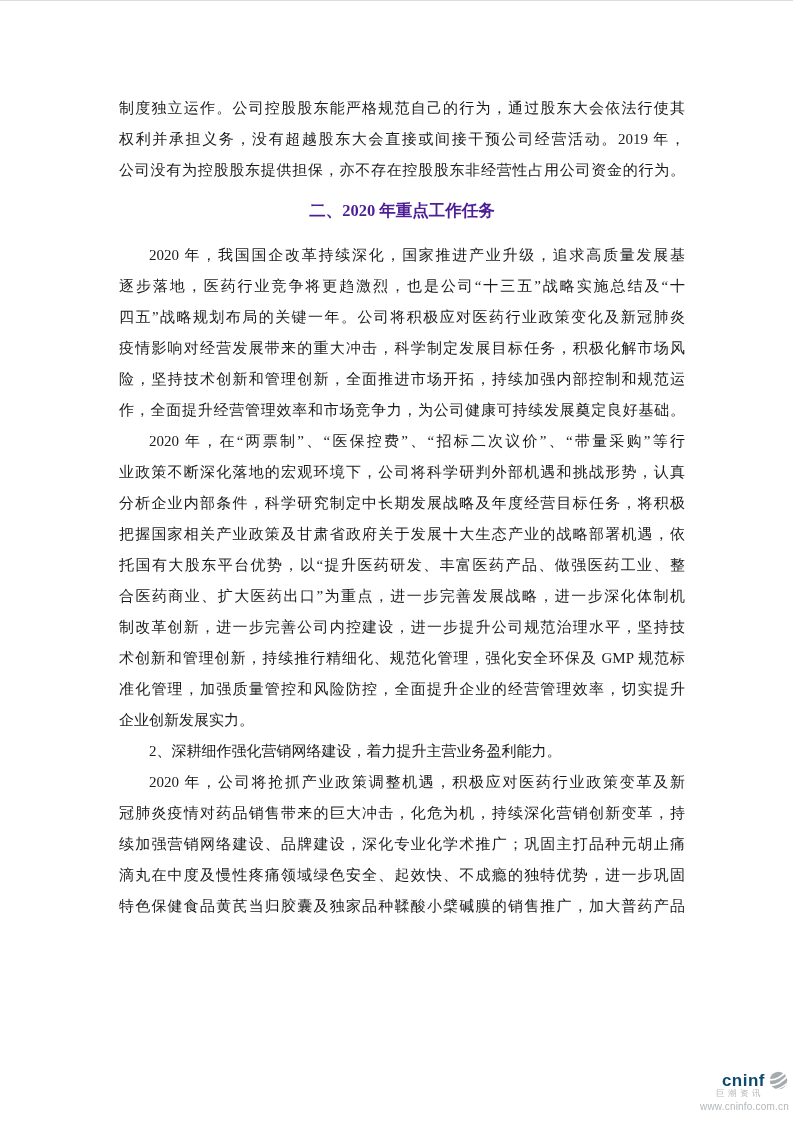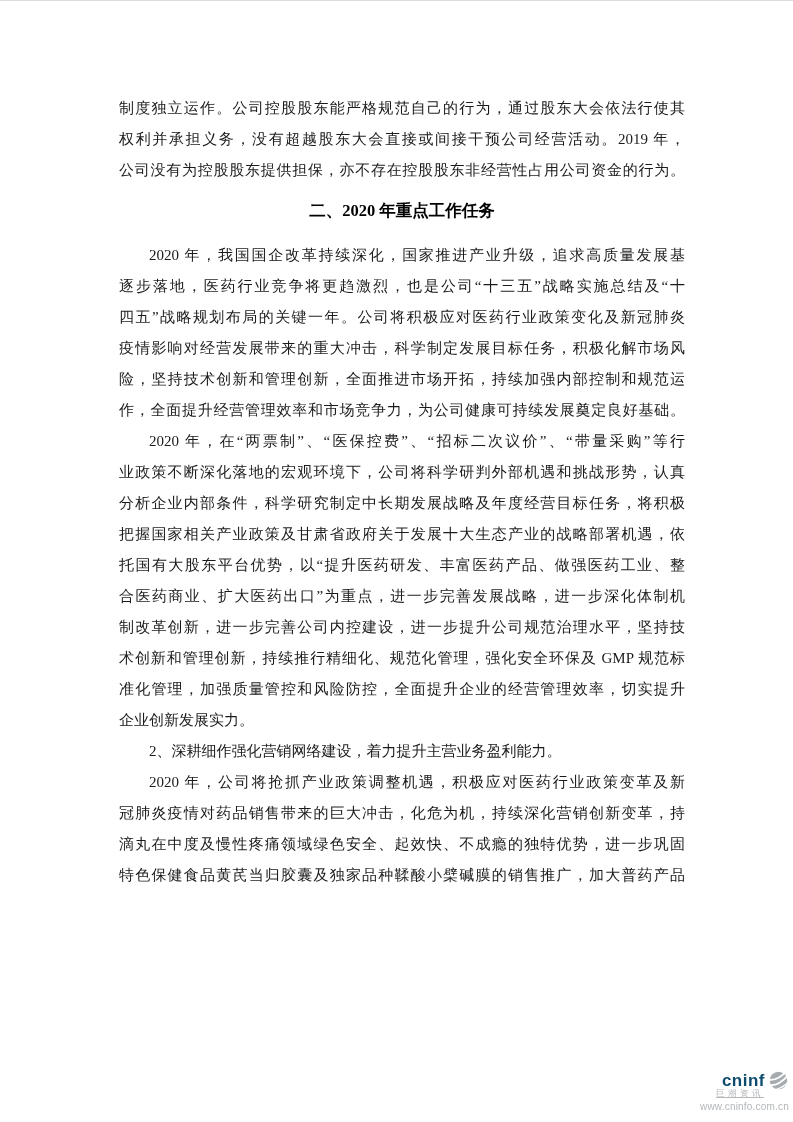--- a/index.html
+++ b/index.html
@@ -24,21 +24,21 @@
   .doc-line {
     text-align: justify;
     text-align-last: justify;
     height: 31px;
     white-space: nowrap;
   }
   .doc-line.no-fill { text-align-last: left; }
   .doc-line.indent { text-indent: 30px; }
   .doc-heading {
     font-weight: bold;
-    color: #000000;
+    color: #4c1d95;
     text-align: center;
     font-size: 16.5px;
     line-height: 31px;
     margin-top: 9px;
     margin-bottom: 14px;
   }
   .footer {
     position: absolute;
     right: 4px; bottom: 9px;
     text-align: right;
@@ -56,21 +56,20 @@
     color: #0c4a6e;
   }
   .globe { display: block; }
   .brand-cn {
     font-size: 8.5px;
     letter-spacing: 3.5px;
     color: #b3b7ba;
     margin-top: -3px;
     margin-right: 25px;
     line-height: 11px;
-    text-decoration: underline;
   }
   .url {
     font-size: 10px;
     color: #b3b7ba;
     line-height: 13px;
     margin-top: 1px;
     letter-spacing: 0.2px;
   }
 </style>
 </head>
@@ -96,20 +95,21 @@
       <div class="doc-line">把握国家相关产业政策及甘肃省政府关于发展十大生态产业的战略部署机遇，依</div>
       <div class="doc-line">托国有大股东平台优势，以“提升医药研发、丰富医药产品、做强医药工业、整</div>
       <div class="doc-line">合医药商业、扩大医药出口”为重点，进一步完善发展战略，进一步深化体制机</div>
       <div class="doc-line">制改革创新，进一步完善公司内控建设，进一步提升公司规范治理水平，坚持技</div>
       <div class="doc-line">术创新和管理创新，持续推行精细化、规范化管理，强化安全环保及 GMP 规范标</div>
       <div class="doc-line">准化管理，加强质量管控和风险防控，全面提升企业的经营管理效率，切实提升</div>
       <div class="doc-line no-fill">企业创新发展实力。</div>
       <div class="doc-line indent no-fill">2、深耕细作强化营销网络建设，着力提升主营业务盈利能力。</div>
       <div class="doc-line indent">2020 年，公司将抢抓产业政策调整机遇，积极应对医药行业政策变革及新</div>
       <div class="doc-line">冠肺炎疫情对药品销售带来的巨大冲击，化危为机，持续深化营销创新变革，持</div>
+      <div class="doc-line">续加强营销网络建设、品牌建设，深化专业化学术推广；巩固主打品种元胡止痛</div>
       <div class="doc-line">滴丸在中度及慢性疼痛领域绿色安全、起效快、不成瘾的独特优势，进一步巩固</div>
       <div class="doc-line">特色保健食品黄芪当归胶囊及独家品种鞣酸小檗碱膜的销售推广，加大普药产品</div>
     </div>
 
   <div class="footer">
     <div class="brand-row">
       <span class="brand">cninf</span>
       <svg class="globe" width="21" height="21" viewBox="0 0 24 24">
         <circle cx="12" cy="12" r="10" fill="#a6abaf"></circle>
         <path d="M0 17 Q 11 20 24 5" stroke="#ffffff" stroke-width="2.2" fill="none"></path>

